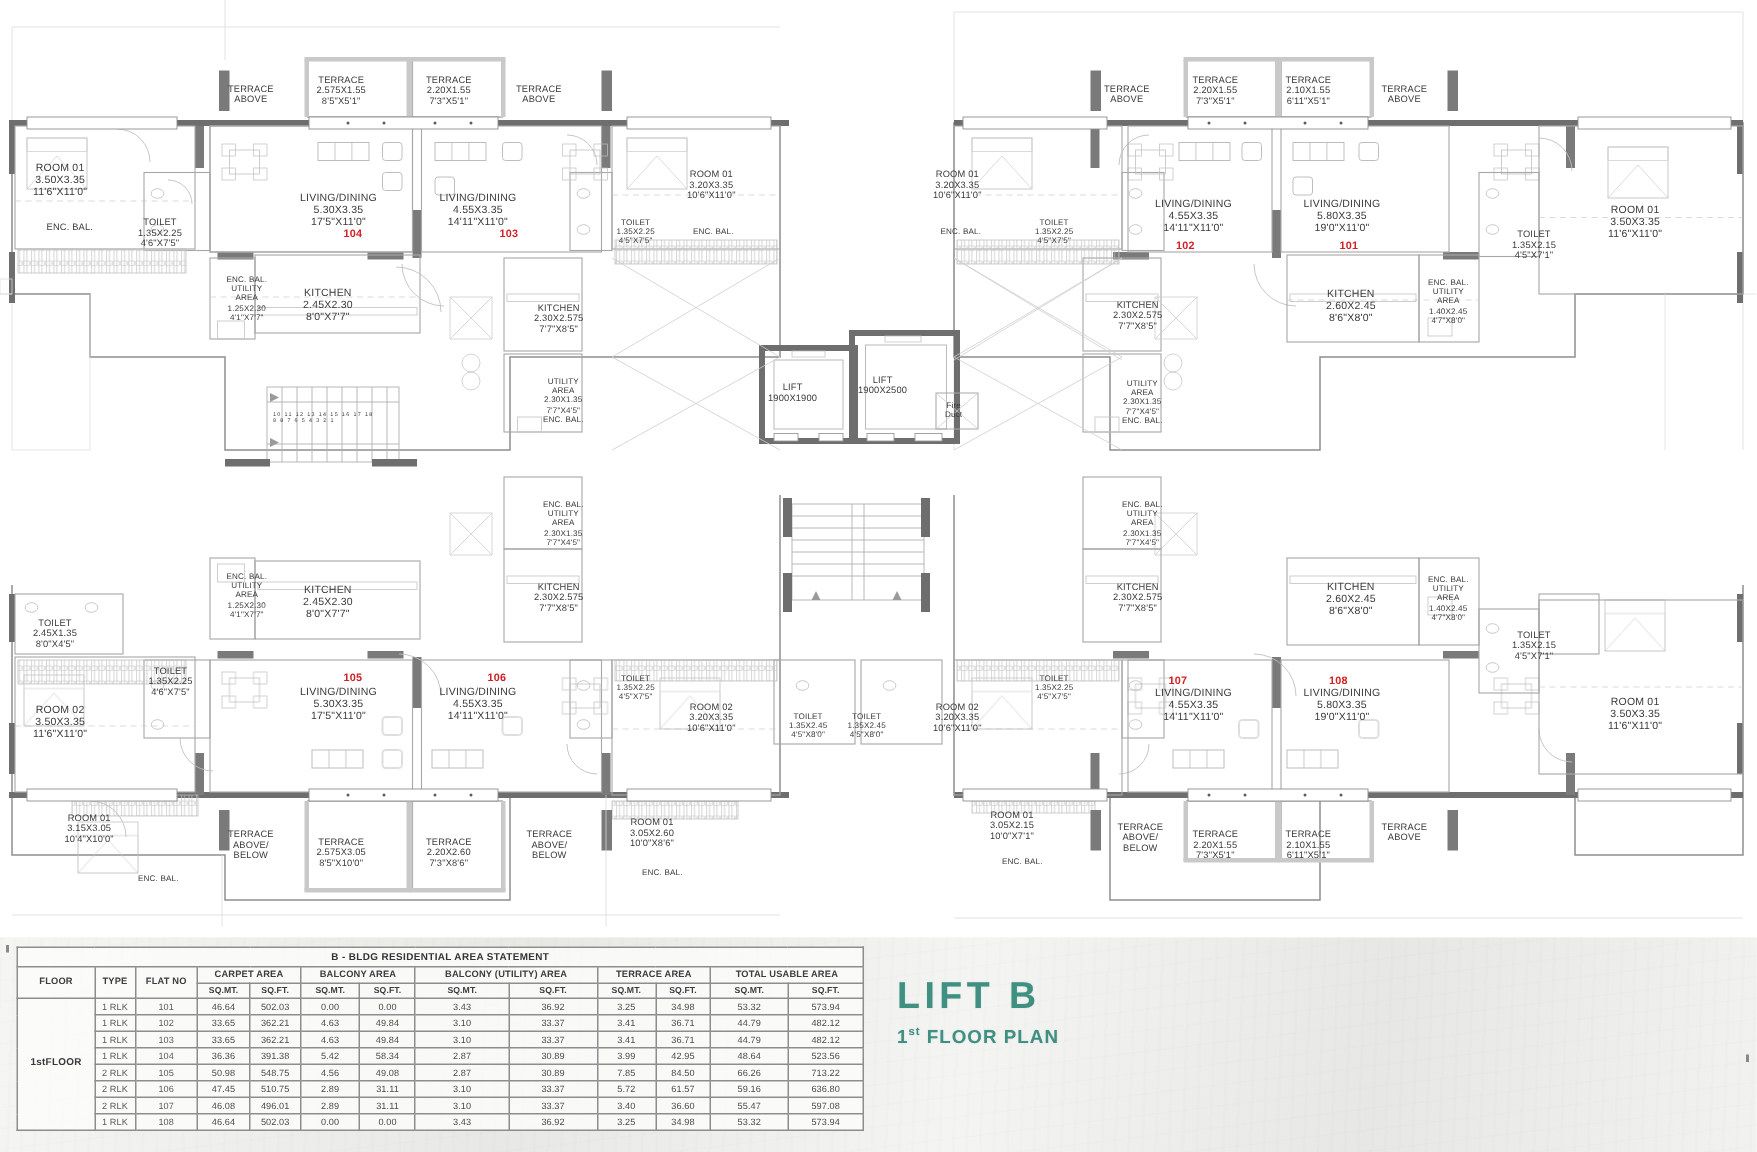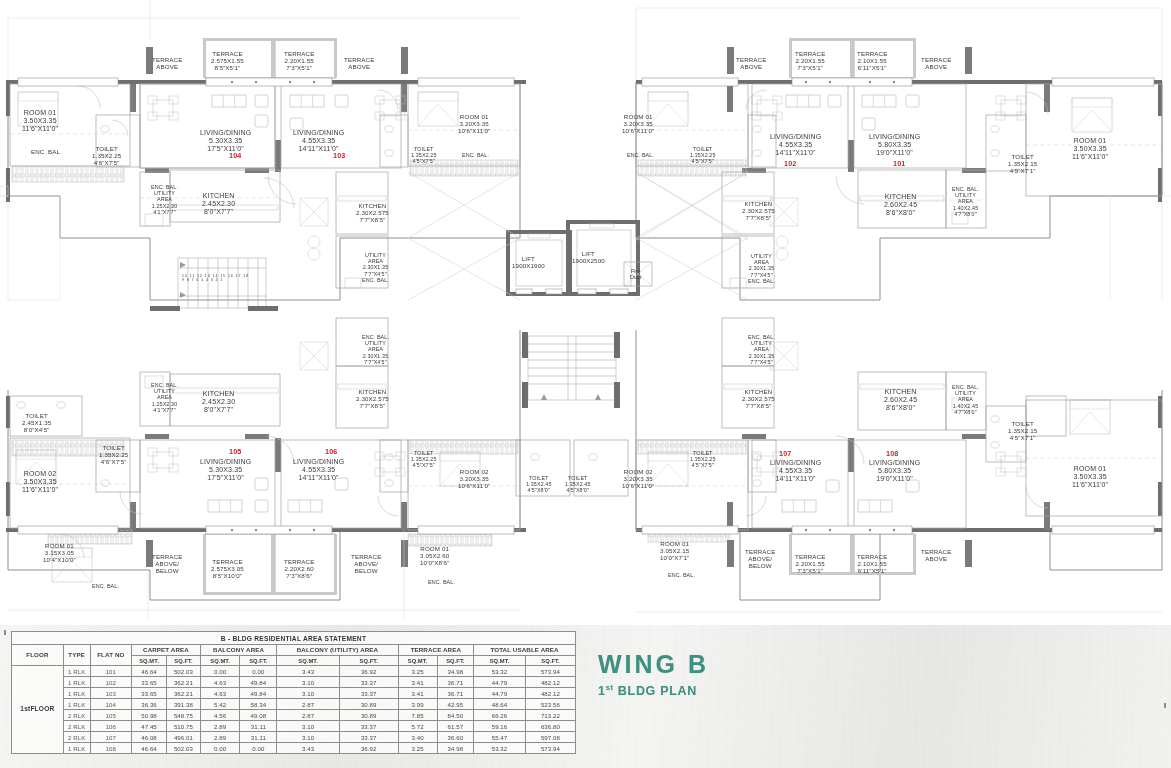--- a/index.html
+++ b/index.html
@@ -1160,20 +1160,20 @@
               <td class="num">3.25</td>
               <td class="num">34.98</td>
               <td class="num">53.32</td>
               <td class="num">573.94</td>
             </tr>
           </tbody>
       </table>
     </div>
 
     <div id="wingtitle">
-      <span class="big">WING B</span>
-      <span class="sub"><span>1</span><sup>st</sup><span> BLDG PLAN</span></span>
+      <span class="big">LIFT B</span>
+      <span class="sub"><span>1</span><sup>st</sup><span> FLOOR PLAN</span></span>
     </div>
   </div>
 
   <div class="edgetick" style="left:4px; top:630px; width:2px; height:5px;"></div>
   <div class="edgetick" style="left:1164px; top:703px; width:2px; height:5px;"></div>
 </div>
 
 </body></html>

